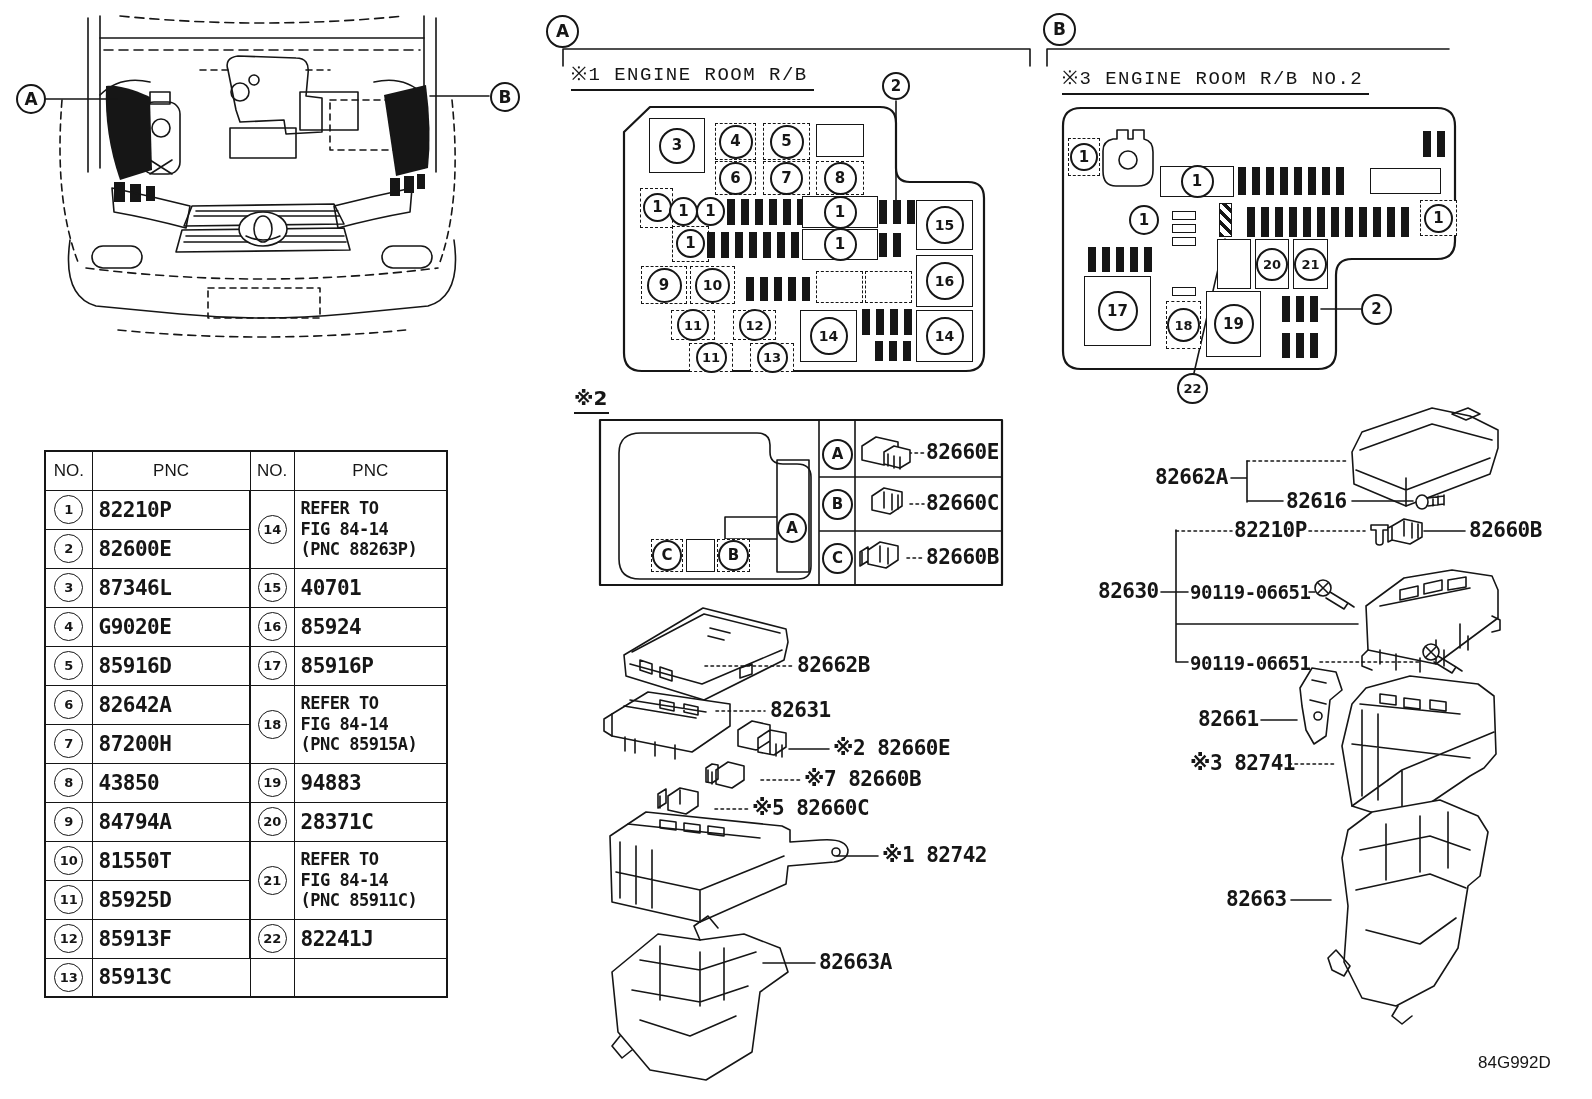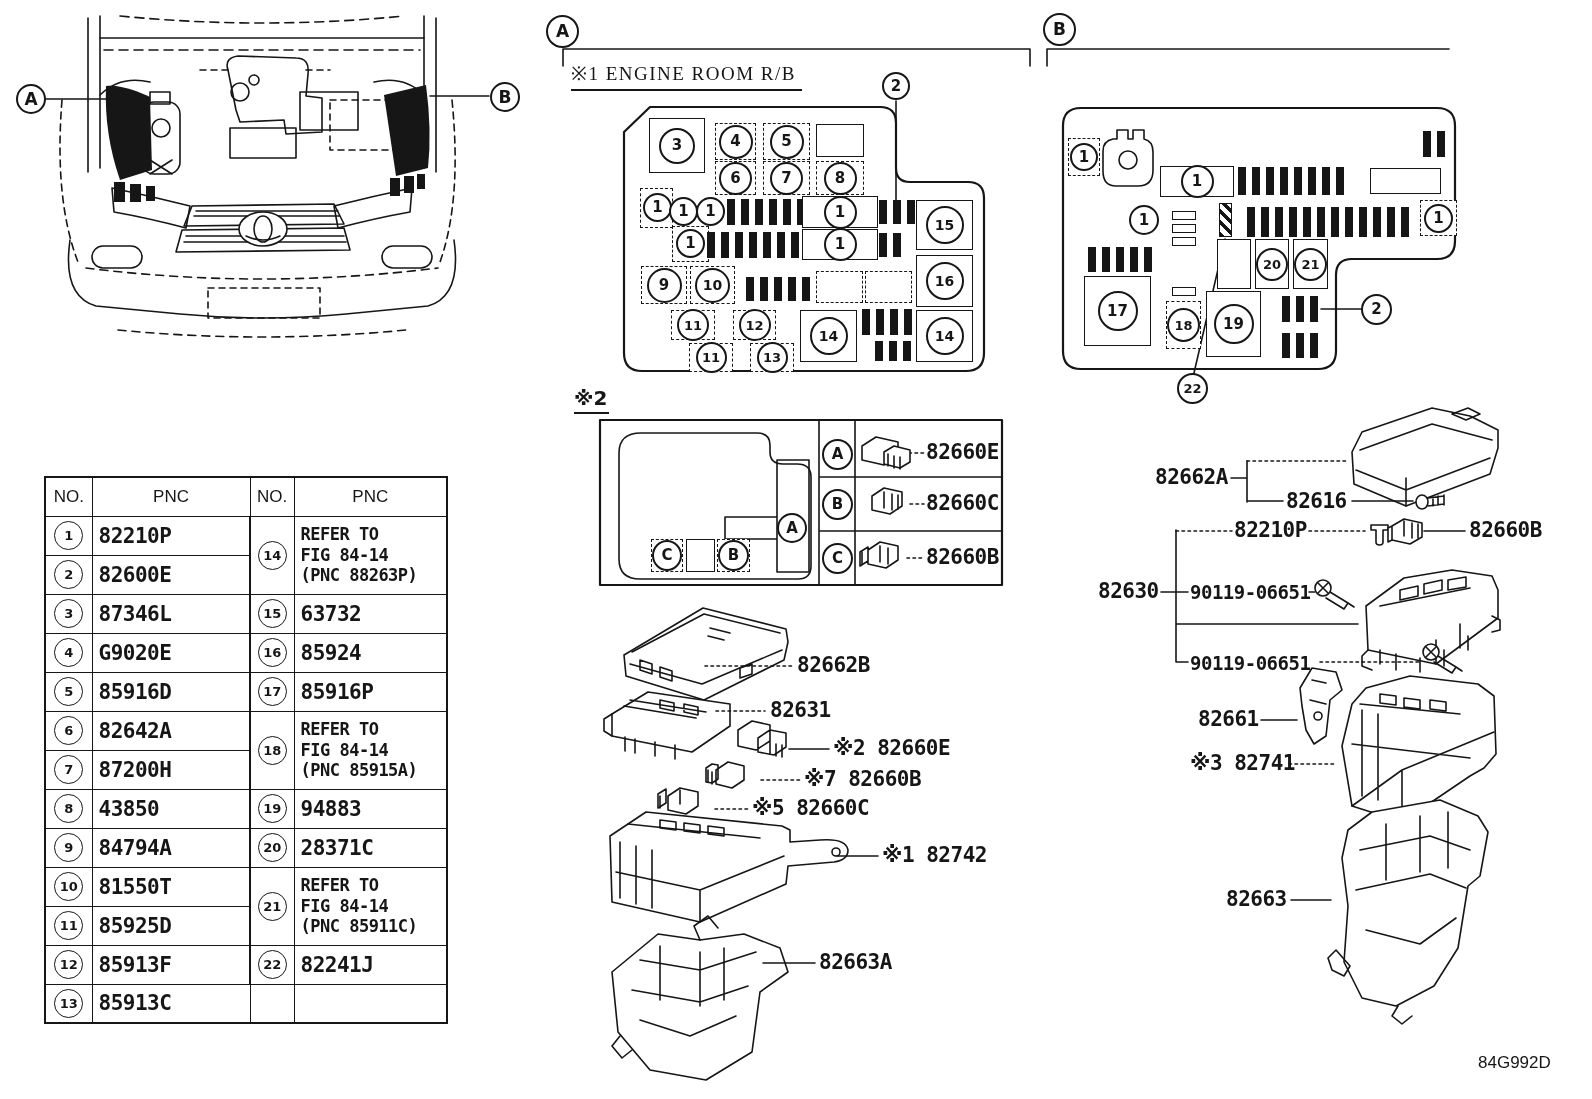--- a/index.html
+++ b/index.html
@@ -10,32 +10,32 @@
           justify-content:center;font-weight:bold;font-size:15px;line-height:1;z-index:3}
   .circle.big{font-size:17px}
   .box{border:1.7px solid #161616;background:#fff;display:flex;align-items:center;justify-content:center;z-index:2}
   .dash{border-style:dashed;border-width:1.4px}
   .bars{background:repeating-linear-gradient(90deg,#161616 0 8px,rgba(0,0,0,0) 8px 14px);z-index:2}
   .obar{border:1.5px solid #161616;background:#fff;z-index:2}
   .hatch{border:1.5px solid #161616;background:repeating-linear-gradient(45deg,#161616 0 3.5px,#fff 3.5px 8px);z-index:2}
   .pn{font-family:"DejaVu Sans Mono","DejaVu Sans",monospace;font-weight:bold;font-size:21px;
       letter-spacing:-0.5px;white-space:nowrap;z-index:4}
   .pn.small{font-size:19px}
-  .hdr{font-family:Liberation Serif, serif;font-size:19px;letter-spacing:1.5px;
+  .hdr{font-family:Liberation Mono, monospace;font-size:19px;letter-spacing:1.5px;
        border-bottom:2px solid #161616;padding:0 6px 3px 0;white-space:nowrap;z-index:4}
   .x2tag{font-family:"DejaVu Sans",sans-serif;font-weight:bold;font-size:20px;
          border-bottom:2px solid #161616;padding:0 2px 2px 0;z-index:4}
   .figcode{font-family:"Liberation Sans","DejaVu Sans",sans-serif;font-size:17px;z-index:4}
   svg.lines{position:absolute;left:0;top:0;z-index:1}
   .ln{stroke:#161616;fill:none;stroke-width:2.2px;stroke-linejoin:round;stroke-linecap:round}
   .thin{stroke-width:1.6px}
   .dot{stroke-dasharray:2.5,3.5}
   .wh{fill:#fff}
   .blk{fill:#161616;stroke:none}
-  table.parts{position:absolute;left:44px;top:476px;border-collapse:collapse;table-layout:fixed;
+  table.parts{position:absolute;left:44px;top:450px;border-collapse:collapse;table-layout:fixed;
               border:2.5px solid #161616;z-index:4;background:#fca5a5}
   .parts th,.parts td{border:1.5px solid #161616;padding:0 6px;background:#fff;overflow:hidden}
   .parts tr{height:39px}
   .parts th{font-family:"Liberation Sans","DejaVu Sans",sans-serif;font-weight:normal;font-size:17px}
   .parts td.no{text-align:center;padding:0}
   .parts td.bl{border-left:2.5px solid #161616}
   .parts td.pnc{font-family:"DejaVu Sans Mono","DejaVu Sans",monospace;font-weight:bold;font-size:21px;letter-spacing:-0.5px}
   .parts td.ref{white-space:pre-line;font-size:17px;line-height:1.22;letter-spacing:-0.5px}
   .parts td.void{border-top:none;border-right:none;border-bottom:none}
   .tcirc{width:27px;height:27px;border:1.8px solid #161616;border-radius:50%;background:#fff;
@@ -189,20 +189,21 @@
     </g>
   </svg>
 
   <div class="c circle big" style="left:16px;top:84px;width:30px;height:30px">A</div>
   <div class="c circle big" style="left:490px;top:82px;width:30px;height:30px">B</div>
 
   <div class="c circle big" style="left:546px;top:15px;width:33px;height:33px">A</div>
   <div class="c hdr" style="left:571px;top:60px">※1 ENGINE ROOM R/B</div>
 
   <div class="c circle big" style="left:1043px;top:13px;width:33px;height:33px">B</div>
+  <div class="c hdr" style="left:1062px;top:64px">※3 ENGINE ROOM R/B NO.2</div>
 
   <div class="c circle" style="left:882px;top:72px;width:28px;height:28px">2</div>
   <div class="c box" style="left:649px;top:118px;width:56px;height:55px">
       <span class="circle" style="width:32px;height:32px">3</span>
     </div>
   <div class="c box dash" style="left:715px;top:123px;width:41px;height:37px">
       <span class="circle" style="width:30px;height:30px">4</span>
     </div>
   <div class="c box dash" style="left:763px;top:123px;width:47px;height:37px">
       <span class="circle" style="width:30px;height:30px">5</span>
@@ -368,21 +369,21 @@
 (PNC 88263P)</td>
     </tr>
     <tr>
       <td class="no"><span class="tcirc">2</span></td>
       <td class="pnc">82600E</td>
     </tr>
     <tr>
       <td class="no"><span class="tcirc">3</span></td>
       <td class="pnc">87346L</td>
       <td class="no bl"><span class="tcirc">15</span></td>
-      <td class="pnc">63732</td>
+      <td class="pnc">40701</td>
     </tr>
     <tr>
       <td class="no"><span class="tcirc">4</span></td>
       <td class="pnc">G9020E</td>
       <td class="no bl"><span class="tcirc">16</span></td>
       <td class="pnc">85924</td>
     </tr>
     <tr>
       <td class="no"><span class="tcirc">5</span></td>
       <td class="pnc">85916D</td>

